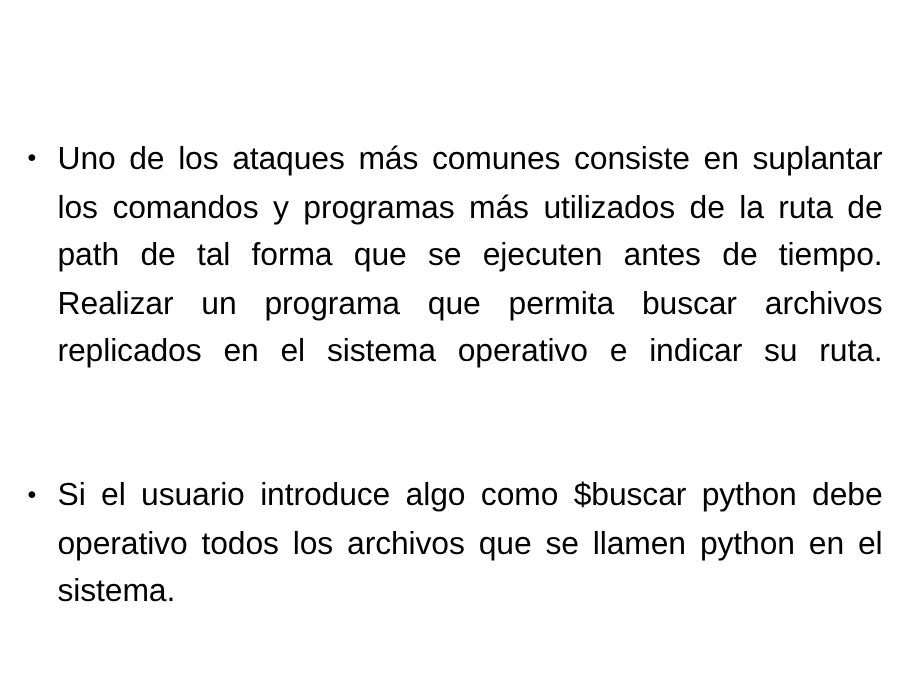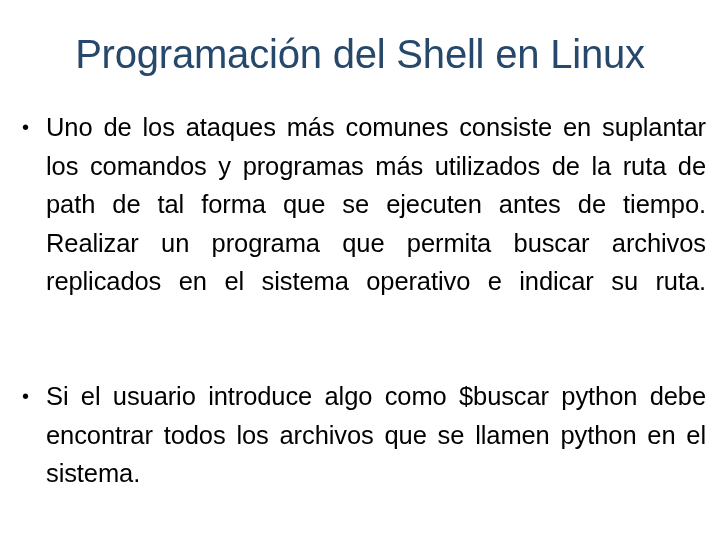--- a/index.html
+++ b/index.html
@@ -82,29 +82,28 @@
   }
   .bullet-item.no-stretch .bullet-text::after {
     display: none;
   }
 </style>
 </head>
 <body>
 
 <div class="slide">
 
-  <div class="slide-title">Programación del Shell en Linux</div>
 
   <div class="body-area">
 
     <div class="bullet-item">
       <span class="bullet-marker">•</span>
       <span class="bullet-text">Uno de los ataques más comunes consiste en suplantar los comandos y programas más utilizados de la ruta de path de tal forma que se ejecuten antes de tiempo. Realizar un programa que permita buscar archivos replicados en el sistema operativo e indicar su ruta.</span>
     </div>
 
     <div class="bullet-item no-stretch">
       <span class="bullet-marker">•</span>
-      <span class="bullet-text">Si el usuario introduce algo como $buscar python debe encontrar todos los archivos que se llamen python en el sistema.</span>
+      <span class="bullet-text">Si el usuario introduce algo como $buscar python debe operativo todos los archivos que se llamen python en el sistema.</span>
     </div>
 
   </div>
 
 </div>
 
 </body></html>

